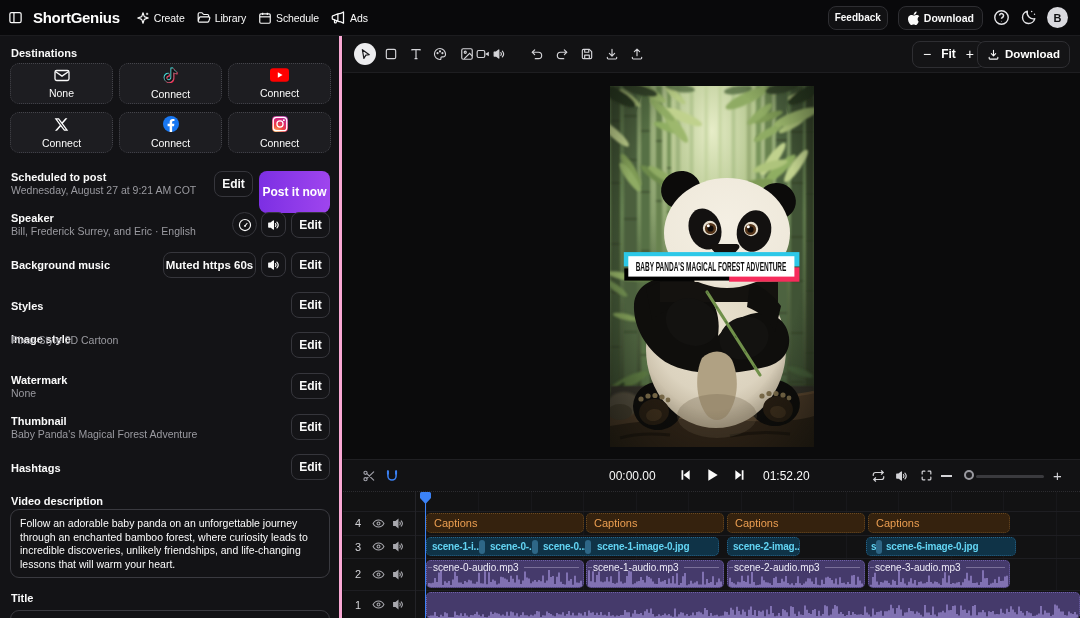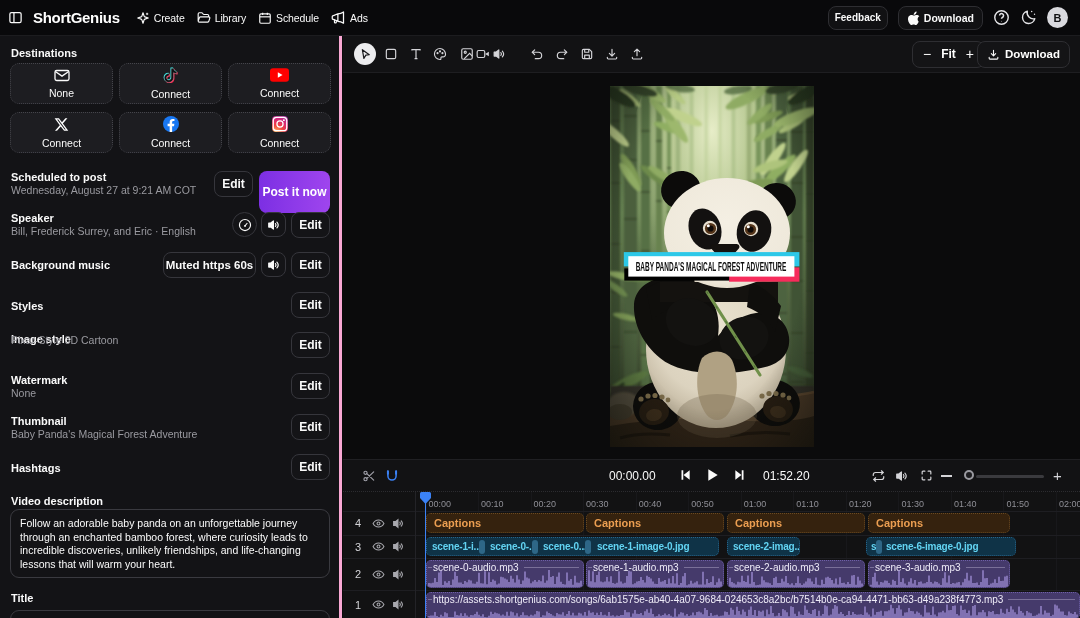--- a/index.html
+++ b/index.html
@@ -19,21 +19,21 @@
 .ebtn { position:absolute; background:#141417; border:1px solid #36363c; border-radius:8px; color:#fafafa; font-size:12px; font-weight:600; display:flex; align-items:center; justify-content:center; }
 .icbtn { position:absolute; background:#141417; border:1px solid #36363c; border-radius:8px; display:flex; align-items:center; justify-content:center; }
 
 #main { position:absolute; left:343px; top:36px; width:737px; height:582px; background:#0d0d0e; }
 #toolbar { position:absolute; left:0; top:0; width:737px; height:37px; background:#121214; border-bottom:1px solid #1e1e21; display:flex; align-items:center; }
 #canvas { position:absolute; left:0; top:37px; width:737px; height:386px; background:#0b0b0c; }
 #video { position:absolute; left:267px; top:13px; width:204px; height:361px; background:#203020; }
 #playerbar { position:absolute; left:0; top:423px; width:737px; height:32px; background:#121214; border-top:1px solid #202023; }
 #timeline { position:absolute; left:0; top:455px; width:737px; height:127px; background:#121213; border-top:1px dotted #2c2c30; }
 .clip { position:absolute; border-radius:5px; font-size:11px; overflow:hidden; white-space:nowrap; }
-.cap { height:20px; background:#35220e; border:1px dotted #6b4a20; color:#eb9e51; line-height:18px; padding-left:7px; font-weight:700; }
+.cap { height:20px; background:#35220e; border:1px dotted #6b4a20; color:#eb9e51; line-height:18px; padding-left:7px; font-weight:400; }
 .img { height:19px; background:#0f3347; border:1px dotted #26648a; color:#62d3f2; font-weight:bold; }
 .iseg { position:absolute; top:0; line-height:17px; font-size:10px; letter-spacing:-0.2px; }
 .pill { position:absolute; top:1.5px; width:6px; height:14px; border-radius:3px; background:#2e6787; }
 .aud, .mus { background:#453a6b; border:1px dotted #6e5fa8; color:#efecf8; }
 .alabel { display:flex; align-items:center; gap:5px; padding-left:6px; height:11px; margin-top:1px; }
 .alabel span { font-size:10px; font-weight:400; }
 .alabel:after { content:""; flex:1; height:1px; background:rgba(220,215,240,0.35); margin-right:4px; }
 .alabel:before { content:""; position:absolute; left:1px; width:4px; height:1px; background:rgba(220,215,240,0.35); }
 .wv { position:absolute; left:1px; bottom:0; }
 .trackhead { position:absolute; left:0; width:72px; display:flex; align-items:center; }
@@ -586,35 +586,20 @@
   <div id="timeline">
 
     <div id="grid"></div>
 
     <div class="abs" style="left:0;top:19px;width:737px;height:1px;background:#1e1e22"></div>
     <div class="abs" style="left:0;top:43px;width:737px;height:1px;background:#1e1e22"></div>
     <div class="abs" style="left:0;top:66px;width:737px;height:1px;background:#1e1e22"></div>
     <div class="abs" style="left:0;top:98px;width:737px;height:1px;background:#1e1e22"></div>
 
     <div class="abs" style="left:72px;top:0;width:1px;height:127px;background:#232327"></div>
-    <div id="ruler" style="position:absolute;left:0;top:0;height:19px;width:737px;font-size:9px;color:#8f8f96">
-        <span style="position:absolute;left:85.5px;top:7px">00:00</span>
-        <span style="position:absolute;left:138.1px;top:7px">00:10</span>
-        <span style="position:absolute;left:190.6px;top:7px">00:20</span>
-        <span style="position:absolute;left:243.1px;top:7px">00:30</span>
-        <span style="position:absolute;left:295.7px;top:7px">00:40</span>
-        <span style="position:absolute;left:348.2px;top:7px">00:50</span>
-        <span style="position:absolute;left:400.8px;top:7px">01:00</span>
-        <span style="position:absolute;left:453.3px;top:7px">01:10</span>
-        <span style="position:absolute;left:505.9px;top:7px">01:20</span>
-        <span style="position:absolute;left:558.5px;top:7px">01:30</span>
-        <span style="position:absolute;left:611.0px;top:7px">01:40</span>
-        <span style="position:absolute;left:663.5px;top:7px">01:50</span>
-        <span style="position:absolute;left:716.1px;top:7px">02:00</span>
-      </div>
     <div class="trackhead" style="top:19px;height:24px">
         <span>4</span>
         <svg class="eye" viewBox="0 0 24 24">
           <path d="M2 12s3.5-6.5 10-6.5S22 12 22 12s-3.5 6.5-10 6.5S2 12 2 12z"></path>
           <circle cx="12" cy="12" r="2.7"></circle>
         </svg>
         <svg class="spk" viewBox="0 0 24 24">
           <path class="f" d="M11 5L6.5 8.5H3v7h3.5L11 19V5z"></path>
           <path d="M14.5 9.5a4 4 0 010 5" stroke-linecap="round"></path>
           <path d="M17 7a7.5 7.5 0 010 10" stroke-linecap="round"></path>
@@ -707,23 +692,20 @@
     <div class="clip aud" style="left:525px;top:68px;width:142px;height:28px">
         <div class="alabel">
           <span>scene-3-audio.mp3</span>
         </div>
         <svg width="140" height="17" class="wv">
           <path d="M1.0,17 V14.8M3.0,17 V7.0M5.0,17 V2.7M7.0,17 V11.4M9.0,17 V14.8M11.0,17 V12.1M13.0,17 V12.4M15.0,17 V10.6M17.0,17 V10.8M19.0,17 V13.1M21.0,17 V14.7M23.0,17 V9.8M25.0,17 V11.1M27.0,17 V14.9M29.0,17 V0.2M31.0,17 V12.0M33.0,17 V8.3M35.0,17 V13.5M37.0,17 V15.2M39.0,17 V11.7M41.0,17 V8.3M43.0,17 V13.6M45.0,17 V10.1M47.0,17 V15.2M49.0,17 V11.9M51.0,17 V11.6M53.0,17 V13.6M55.0,17 V13.2M57.0,17 V11.9M59.0,17 V5.6M61.0,17 V12.0M63.0,17 V13.6M65.0,17 V11.6M67.0,17 V12.0M69.0,17 V13.6M71.0,17 V15.0M73.0,17 V8.3M75.0,17 V2.2M77.0,17 V12.6M79.0,17 V5.4M81.0,17 V13.9M83.0,17 V12.9M85.0,17 V13.6M87.0,17 V12.6M89.0,17 V12.1M91.0,17 V15.2M93.0,17 V12.2M95.0,17 V8.7M97.0,17 V2.7M99.0,17 V10.5M101.0,17 V5.7M103.0,17 V13.1M105.0,17 V12.9M107.0,17 V12.6M109.0,17 V15.0M111.0,17 V12.1M113.0,17 V0.2M115.0,17 V8.2M117.0,17 V8.1M119.0,17 V15.1M121.0,17 V13.5M123.0,17 V12.8M125.0,17 V9.3M127.0,17 V12.9M129.0,17 V6.8M131.0,17 V11.0M133.0,17 V10.8M135.0,17 V6.6M137.0,17 V5.7" stroke="#9b8ad1" stroke-width="1.4" fill="none"></path>
         </svg>
       </div>
 
     <div class="clip mus" style="left:83px;top:100px;width:654px;height:27px">
-        <div class="alabel">
-          <span>https://assets.shortgenius.com/songs/6ab1575e-ab40-4a07-9684-024653c8a2bc/b7514b0e-ca94-4471-bb63-d49a238f4773.mp3</span>
-        </div>
         <svg width="652" height="15" class="wv">
           <path d="M1.0,15 V12.9M3.0,15 V12.5M5.0,15 V12.5M7.0,15 V9.0M9.0,15 V13.0M11.0,15 V14.0M13.0,15 V11.8M15.0,15 V13.2M17.0,15 V9.3M19.0,15 V10.3M21.0,15 V13.9M23.0,15 V14.0M25.0,15 V14.0M27.0,15 V8.6M29.0,15 V11.9M31.0,15 V12.6M33.0,15 V10.2M35.0,15 V13.0M37.0,15 V10.3M39.0,15 V12.5M41.0,15 V13.7M43.0,15 V12.0M45.0,15 V12.3M47.0,15 V11.0M49.0,15 V8.8M51.0,15 V11.7M53.0,15 V13.3M55.0,15 V11.3M57.0,15 V14.1M59.0,15 V14.2M61.0,15 V12.7M63.0,15 V8.7M65.0,15 V11.1M67.0,15 V9.4M69.0,15 V10.2M71.0,15 V10.7M73.0,15 V12.5M75.0,15 V11.6M77.0,15 V12.8M79.0,15 V8.8M81.0,15 V12.7M83.0,15 V8.6M85.0,15 V9.2M87.0,15 V12.5M89.0,15 V10.3M91.0,15 V13.6M93.0,15 V11.9M95.0,15 V9.2M97.0,15 V12.3M99.0,15 V12.2M101.0,15 V13.2M103.0,15 V11.7M105.0,15 V12.6M107.0,15 V11.2M109.0,15 V8.1M111.0,15 V8.5M113.0,15 V13.9M115.0,15 V12.2M117.0,15 V12.6M119.0,15 V8.4M121.0,15 V9.9M123.0,15 V10.9M125.0,15 V12.4M127.0,15 V13.2M129.0,15 V10.1M131.0,15 V11.2M133.0,15 V11.6M135.0,15 V9.3M137.0,15 V12.7M139.0,15 V11.0M141.0,15 V8.1M143.0,15 V12.2M145.0,15 V9.7M147.0,15 V12.5M149.0,15 V12.4M151.0,15 V9.8M153.0,15 V10.4M155.0,15 V12.5M157.0,15 V9.1M159.0,15 V12.7M161.0,15 V7.4M163.0,15 V9.8M165.0,15 V9.3M167.0,15 V12.1M169.0,15 V9.8M171.0,15 V12.0M173.0,15 V9.1M175.0,15 V12.3M177.0,15 V11.7M179.0,15 V12.7M181.0,15 V9.0M183.0,15 V12.8M185.0,15 V12.2M187.0,15 V13.5M189.0,15 V12.5M191.0,15 V12.9M193.0,15 V12.0M195.0,15 V12.1M197.0,15 V7.1M199.0,15 V9.3M201.0,15 V9.2M203.0,15 V13.8M205.0,15 V10.6M207.0,15 V6.9M209.0,15 V10.7M211.0,15 V11.1M213.0,15 V10.0M215.0,15 V12.3M217.0,15 V8.2M219.0,15 V6.3M221.0,15 V9.8M223.0,15 V5.6M225.0,15 V11.0M227.0,15 V13.6M229.0,15 V12.9M231.0,15 V11.2M233.0,15 V12.7M235.0,15 V12.0M237.0,15 V10.5M239.0,15 V12.2M241.0,15 V11.1M243.0,15 V12.8M245.0,15 V13.8M247.0,15 V5.5M249.0,15 V13.4M251.0,15 V11.2M253.0,15 V9.3M255.0,15 V9.8M257.0,15 V12.6M259.0,15 V11.1M261.0,15 V13.0M263.0,15 V12.3M265.0,15 V9.6M267.0,15 V12.3M269.0,15 V8.9M271.0,15 V8.4M273.0,15 V9.6M275.0,15 V11.2M277.0,15 V4.9M279.0,15 V7.1M281.0,15 V12.9M283.0,15 V10.0M285.0,15 V12.8M287.0,15 V12.2M289.0,15 V11.8M291.0,15 V13.3M293.0,15 V12.7M295.0,15 V12.6M297.0,15 V8.4M299.0,15 V9.0M301.0,15 V11.7M303.0,15 V4.8M305.0,15 V6.7M307.0,15 V11.8M309.0,15 V3.8M311.0,15 V8.0M313.0,15 V11.5M315.0,15 V6.6M317.0,15 V8.7M319.0,15 V12.9M321.0,15 V6.8M323.0,15 V3.4M325.0,15 V12.1M327.0,15 V6.9M329.0,15 V13.1M331.0,15 V7.8M333.0,15 V8.7M335.0,15 V7.6M337.0,15 V13.3M339.0,15 V6.6M341.0,15 V11.2M343.0,15 V3.1M345.0,15 V10.0M347.0,15 V13.3M349.0,15 V12.7M351.0,15 V10.1M353.0,15 V13.0M355.0,15 V5.9M357.0,15 V7.2M359.0,15 V9.2M361.0,15 V13.3M363.0,15 V3.3M365.0,15 V3.9M367.0,15 V10.8M369.0,15 V13.0M371.0,15 V8.4M373.0,15 V11.6M375.0,15 V12.0M377.0,15 V2.4M379.0,15 V6.8M381.0,15 V10.0M383.0,15 V11.1M385.0,15 V7.1M387.0,15 V6.1M389.0,15 V12.9M391.0,15 V7.8M393.0,15 V12.7M395.0,15 V10.9M397.0,15 V2.2M399.0,15 V3.3M401.0,15 V12.5M403.0,15 V11.6M405.0,15 V5.8M407.0,15 V2.1M409.0,15 V3.2M411.0,15 V10.8M413.0,15 V9.1M415.0,15 V10.9M417.0,15 V12.9M419.0,15 V12.0M421.0,15 V8.0M423.0,15 V12.1M425.0,15 V9.0M427.0,15 V10.9M429.0,15 V11.7M431.0,15 V11.4M433.0,15 V11.2M435.0,15 V11.9M437.0,15 V3.5M439.0,15 V9.4M441.0,15 V11.6M443.0,15 V13.4M445.0,15 V5.4M447.0,15 V11.8M449.0,15 V9.1M451.0,15 V8.8M453.0,15 V7.8M455.0,15 V12.8M457.0,15 V8.3M459.0,15 V8.2M461.0,15 V7.3M463.0,15 V1.7M465.0,15 V5.2M467.0,15 V10.8M469.0,15 V5.1M471.0,15 V2.2M473.0,15 V6.4M475.0,15 V12.8M477.0,15 V9.5M479.0,15 V9.2M481.0,15 V5.0M483.0,15 V8.1M485.0,15 V8.3M487.0,15 V10.7M489.0,15 V8.5M491.0,15 V9.8M493.0,15 V11.8M495.0,15 V13.4M497.0,15 V1.9M499.0,15 V9.4M501.0,15 V9.6M503.0,15 V12.1M505.0,15 V3.4M507.0,15 V11.5M509.0,15 V13.2M511.0,15 V9.4M513.0,15 V9.3M515.0,15 V7.7M517.0,15 V9.4M519.0,15 V1.6M521.0,15 V7.2M523.0,15 V7.1M525.0,15 V2.9M527.0,15 V2.4M529.0,15 V11.1M531.0,15 V12.6M533.0,15 V2.4M535.0,15 V6.9M537.0,15 V6.6M539.0,15 V9.9M541.0,15 V7.5M543.0,15 V12.5M545.0,15 V2.9M547.0,15 V2.0M549.0,15 V12.2M551.0,15 V9.2M553.0,15 V9.2M555.0,15 V6.9M557.0,15 V9.3M559.0,15 V13.2M561.0,15 V8.2M563.0,15 V9.1M565.0,15 V8.1M567.0,15 V11.3M569.0,15 V10.9M571.0,15 V11.2M573.0,15 V5.7M575.0,15 V9.8M577.0,15 V10.7M579.0,15 V5.8M581.0,15 V9.0M583.0,15 V3.2M585.0,15 V6.4M587.0,15 V9.3M589.0,15 V11.3M591.0,15 V3.4M593.0,15 V7.9M595.0,15 V9.8M597.0,15 V12.5M599.0,15 V7.9M601.0,15 V9.5M603.0,15 V10.3M605.0,15 V13.0M607.0,15 V12.7M609.0,15 V11.7M611.0,15 V10.4M613.0,15 V2.9M615.0,15 V11.6M617.0,15 V7.5M619.0,15 V9.8M621.0,15 V9.7M623.0,15 V13.0M625.0,15 V11.8M627.0,15 V1.5M629.0,15 V2.4M631.0,15 V5.4M633.0,15 V8.6M635.0,15 V8.6M637.0,15 V12.0M639.0,15 V12.5M641.0,15 V8.4M643.0,15 V10.2M645.0,15 V11.0M647.0,15 V8.9M649.0,15 V11.5" stroke="#9b8ad1" stroke-width="1.4" fill="none"></path>
         </svg>
       </div>
 
     <div class="abs" style="left:82px;top:0;width:1px;height:127px;background:#3b82f6"></div>
     <svg class="abs" style="left:76px;top:0" width="13" height="12" viewBox="0 0 13 12">
         <path d="M1 1.5A1.5 1.5 0 012.5 0h8A1.5 1.5 0 0112 1.5V6l-5.5 6L1 6z" fill="#3b82f6"></path>
       </svg>
   </div>

